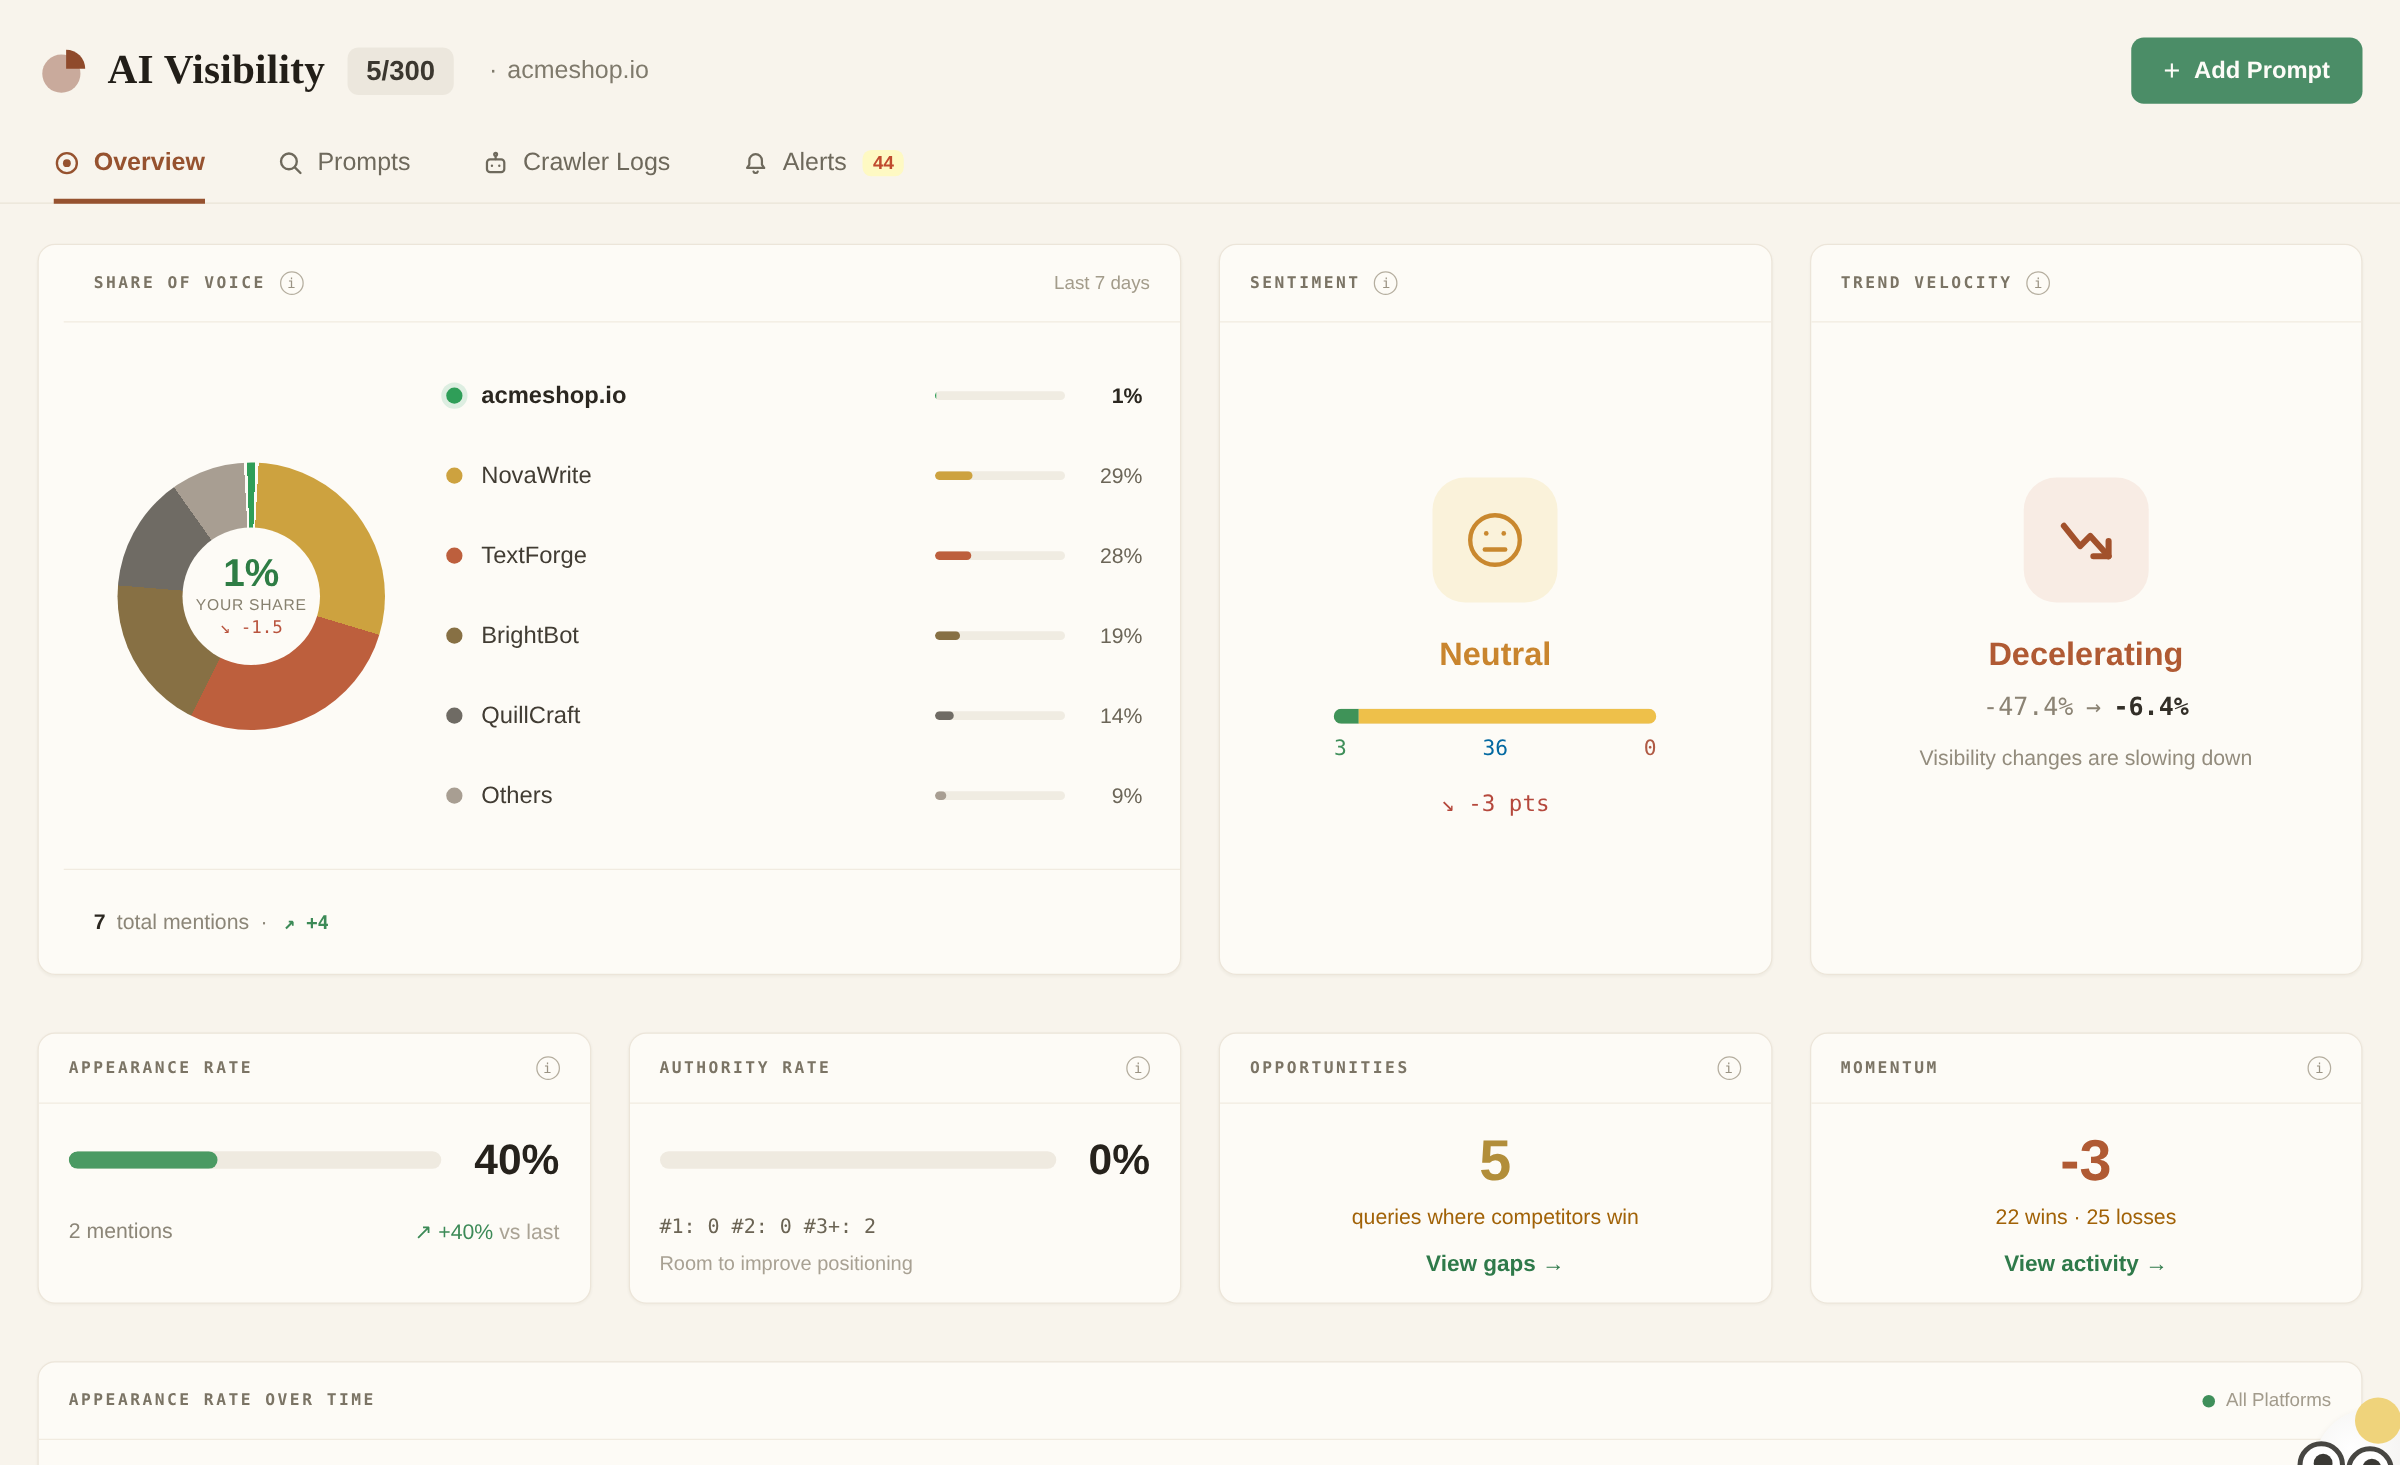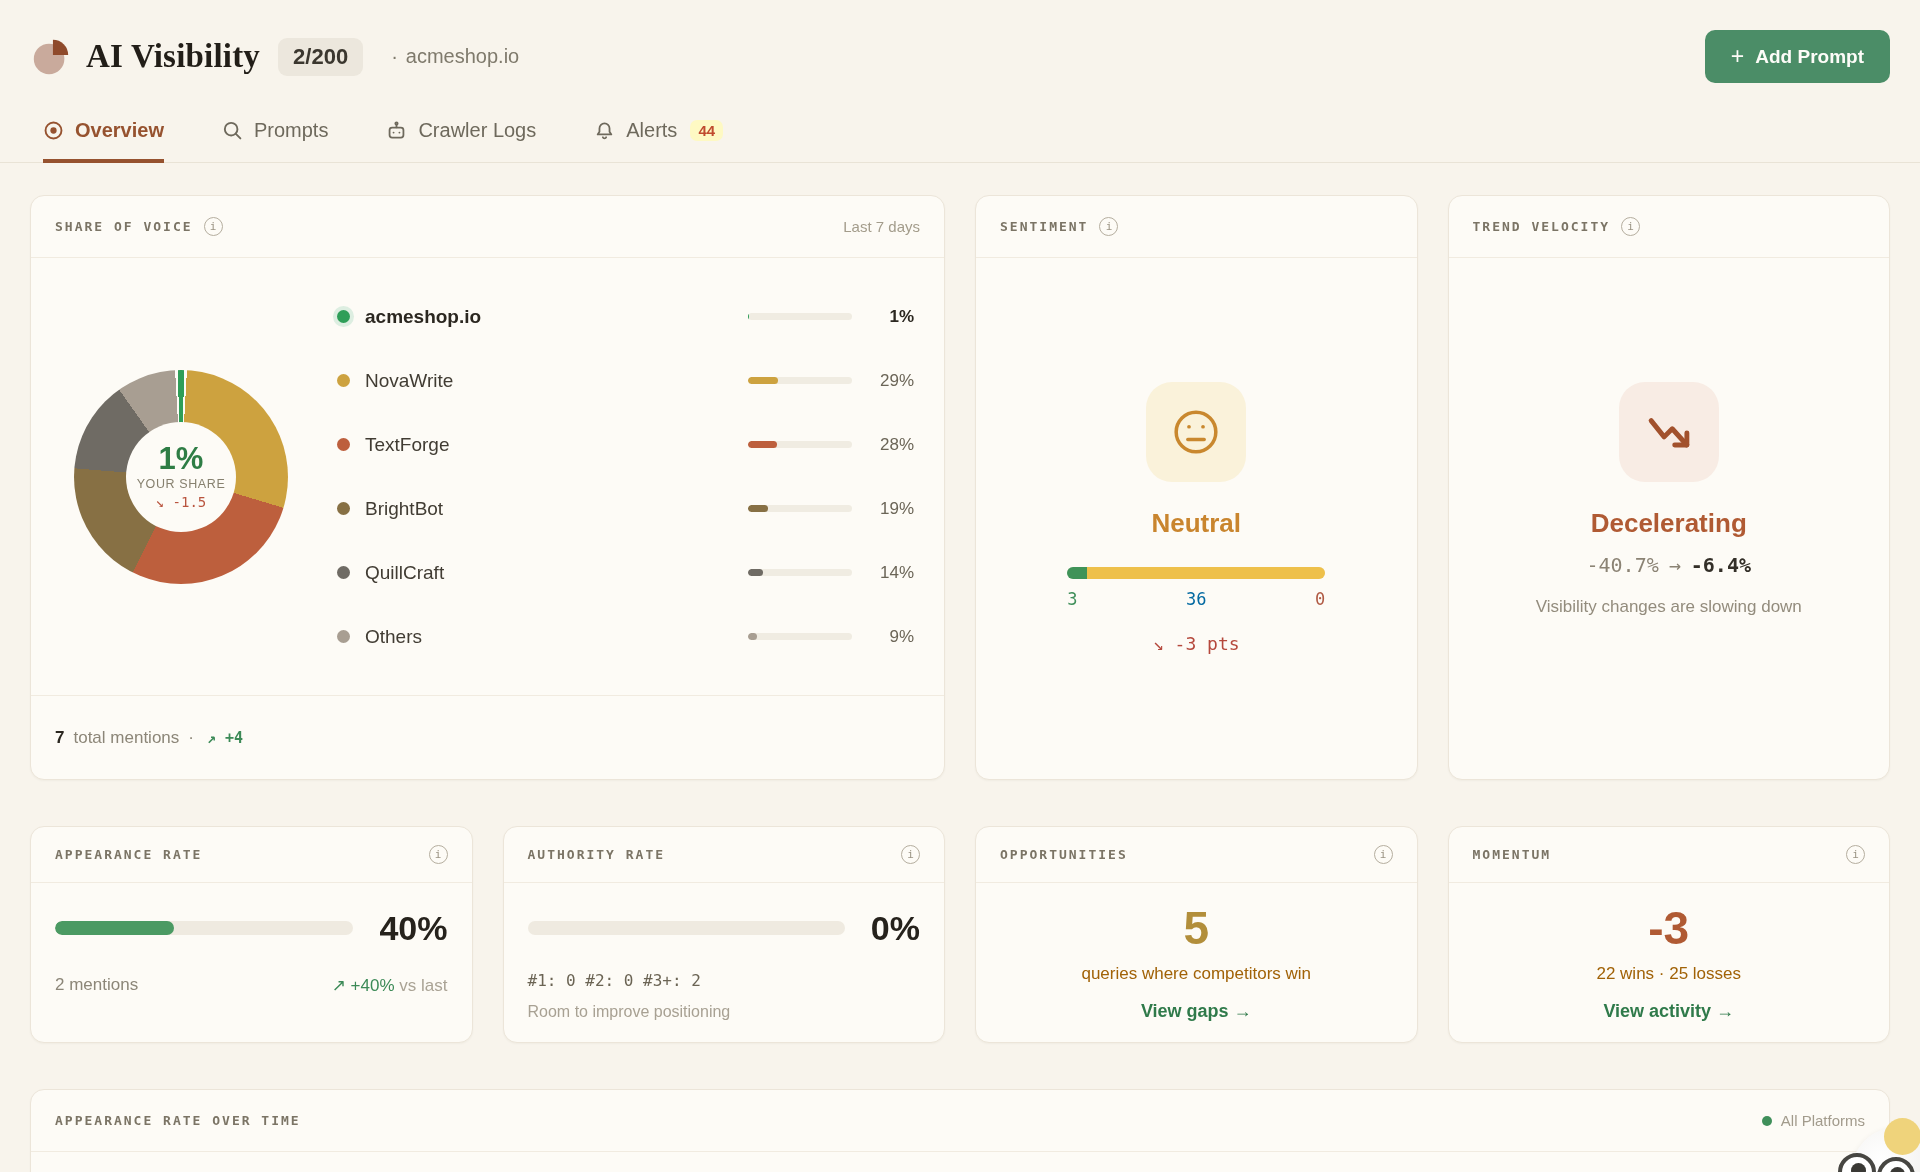--- a/index.html
+++ b/index.html
@@ -20,21 +20,21 @@
   .tab { display:flex; align-items:center; gap:11px; font-size:20px; color:#6e695c; padding-bottom:17px; border-bottom:4px solid transparent; margin-bottom:-1px; cursor:pointer; }
   .tab svg { display:block; }
   .tab.active { color:#96522f; font-weight:700; border-bottom-color:#96522f; }
   .tab-badge { background:#fef9c3; color:#c04b2e; font-size:15px; font-weight:700; border-radius:7px; padding:2px 8px; margin-left:2px; }
 
   
   .main { padding:32px 30px 0 30px; display:grid; grid-template-columns:repeat(4,1fr); column-gap:30px; row-gap:46px; }
   .card { background:#fdfbf6; border:1px solid #ece5d9; border-radius:14px; box-shadow:0 1px 2px rgba(60,50,30,.04); overflow:hidden; }
   .card-tall { height:585px; display:flex; flex-direction:column; }
   .card-small { height:217px; }
-  .span2 { grid-column:1 / 3; }
+  .span2 { grid-column:1 / 3;padding-left:20px; }
   .span4 { grid-column:1 / 5; height:160px; }
 
   .card-header { display:flex; align-items:center; justify-content:space-between; padding:0 24px; height:62px; border-bottom:1px solid #f1ebe0; }
   .card-header-left { display:flex; align-items:center; gap:11px; }
   .card-title { font-family:"DejaVu Sans Mono", monospace; font-size:13px; font-weight:600; letter-spacing:2px; color:#7b7465; }
   .info-icon { width:19px; height:19px; border:1.4px solid #b5ae9f; border-radius:50%; color:#9a9383; font-size:11px; font-family:"DejaVu Sans Mono",monospace; display:flex; align-items:center; justify-content:center; cursor:pointer; }
   .period { font-size:15px; color:#a39c8b; }
   .hdr-small { height:56px; }
 
   
@@ -111,21 +111,21 @@
 </head>
 <body>
 
 <div class="topbar">
   <div class="brand">
     <svg width="42" height="42" viewBox="0 0 44 44">
       <circle cx="20" cy="24" r="16" fill="#c9aa9c"></circle>
       <path d="M24 20 L24 4 A16 16 0 0 1 40 20 Z" fill="#8f4a2b"></path>
     </svg>
     <span class="brand-title">AI Visibility</span>
-    <span class="usage-badge">2/200</span>
+    <span class="usage-badge">5/300</span>
     <span class="domain-wrap">
       <span>·</span>
       <span>acmeshop.io</span>
     </span>
   </div>
   <button class="btn-primary">
     <span class="plus">+</span>
     <span>Add Prompt</span>
   </button>
 </div>
@@ -284,21 +284,21 @@
     </div>
     <div class="center-body">
       <div class="glyph-tile tile-rose">
         <svg width="52" height="52" viewBox="0 0 32 32" fill="none" stroke="#a2512c" stroke-width="3" stroke-linecap="round" stroke-linejoin="round">
           <polyline points="5,9 13,19 18,14 27,24"></polyline>
           <polyline points="19.5,24 27,24 27,16.5"></polyline>
         </svg>
       </div>
       <div class="mood-word mood-down">Decelerating</div>
       <div class="trend-vals">
-        <span class="tv-from">-40.7%</span>
+        <span class="tv-from">-47.4%</span>
         <span class="tv-arrow">→</span>
         <span class="tv-to">-6.4%</span>
       </div>
       <div class="trend-desc">Visibility changes are slowing down</div>
     </div>
   </div>
 
   <div class="card card-small">
     <div class="card-header hdr-small">
       <span class="card-title">APPEARANCE RATE</span>

